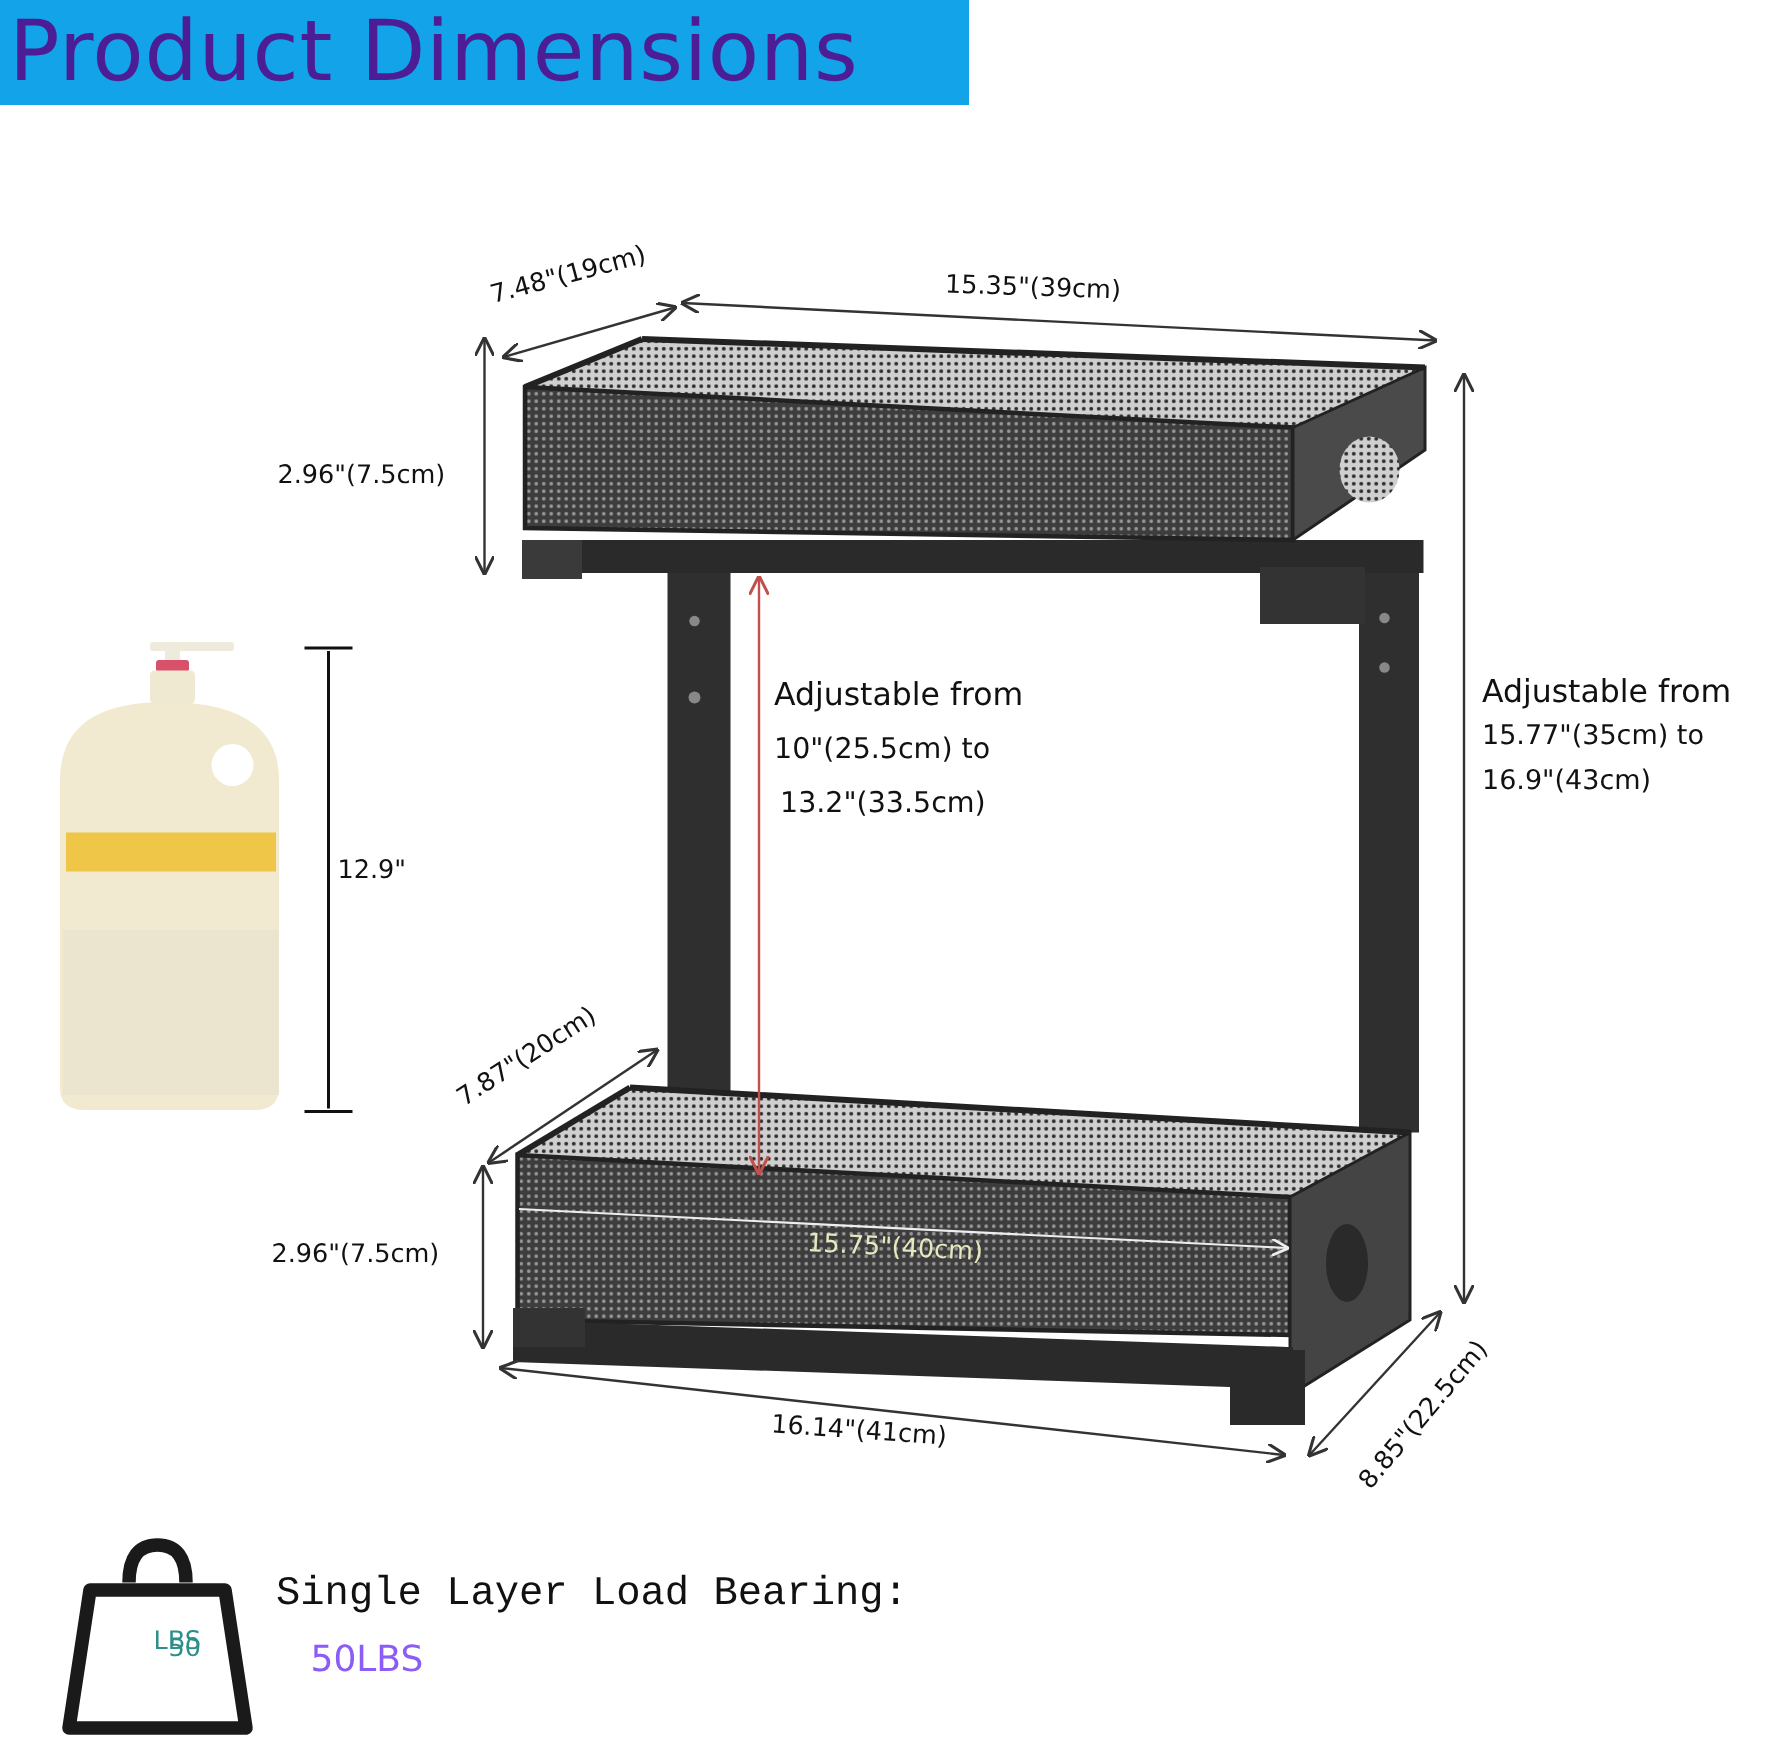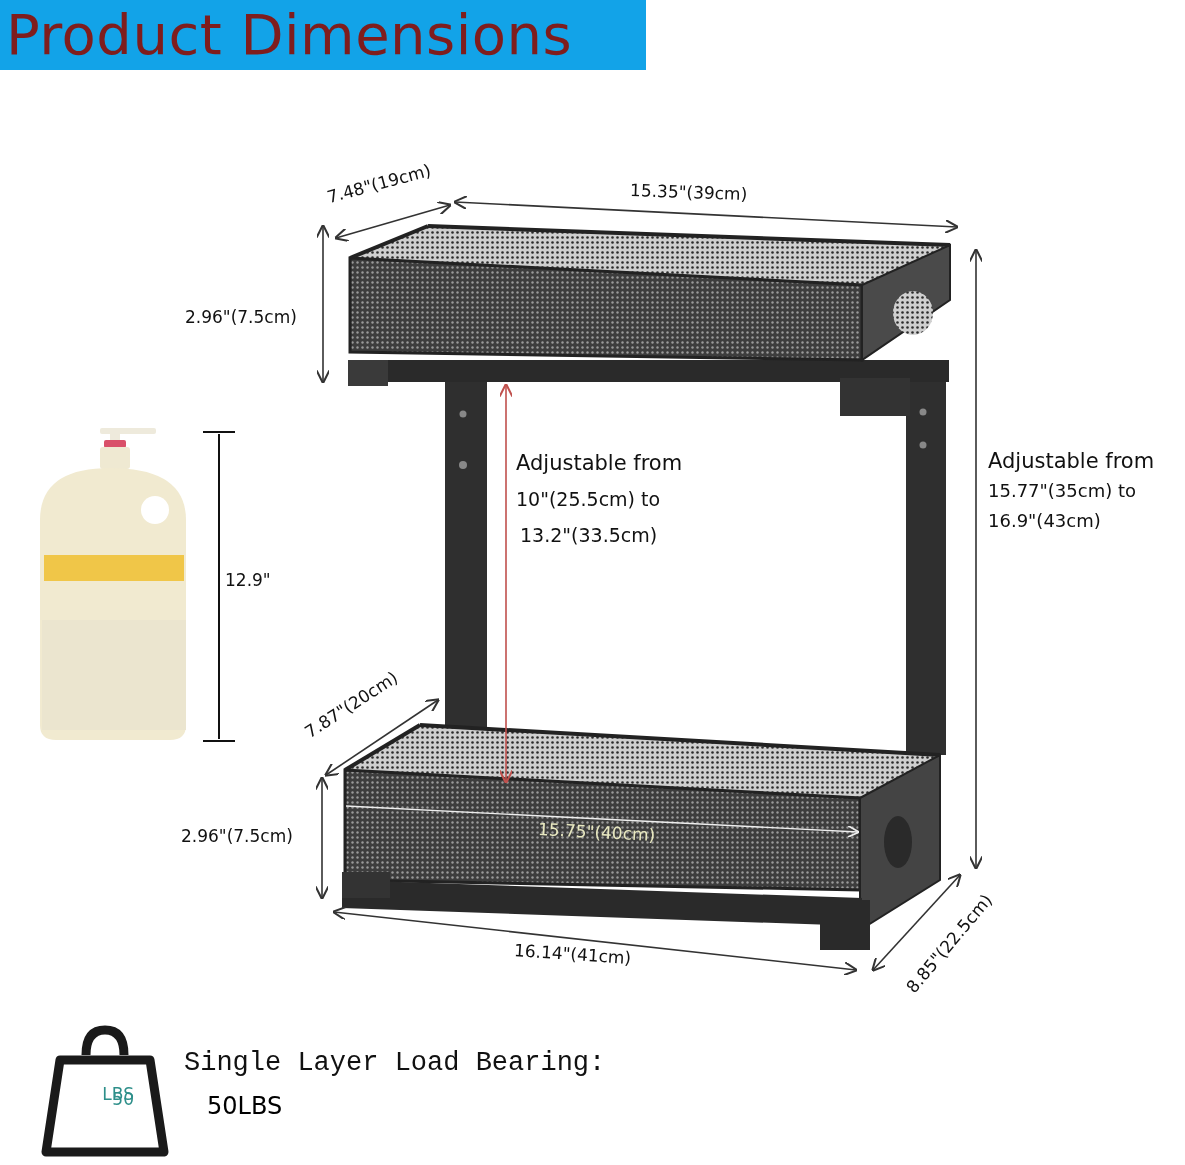--- a/index.html
+++ b/index.html
@@ -3,30 +3,30 @@
   <meta charset="utf-8">
   <style>
     * { box-sizing: border-box; margin: 0; padding: 0; }
     html, body { width: 1185px; height: 1165px; background: #ffffff; overflow: hidden; }
     body { position: relative; font-family: "DejaVu Sans", "Liberation Sans", sans-serif; color: #111; }
 
     .title-banner {
       position: absolute; left: 0; top: 0; width: 646px; height: 70px;
       background: #12a3e8; display: flex; align-items: center; padding-left: 6px;
     }
-    .title-banner span { color: #7f1d1d; font-size: 56px; font-weight: 500; letter-spacing: 0.5px; line-height: 1; }
+    .title-banner span { color: #4c1d95; font-size: 56px; font-weight: 500; letter-spacing: 0.5px; line-height: 1; }
 
     .label { position: absolute; font-size: 17px; white-space: nowrap; color: #111; }
     .label.big { font-size: 21px; line-height: 36px; }
     .label.big .l1 { font-weight: 500; }
 
     svg.art { position: absolute; left: 0; top: 0; }
 
     .load-text { position: absolute; left: 184px; top: 1048px; font-size: 27px; font-weight: 500; color: #111; font-family: Liberation Mono, monospace; }
-    .load-value { position: absolute; left: 207px; top: 1092px; font-size: 24px; color: #000000; font-weight: 500; }
+    .load-value { position: absolute; left: 207px; top: 1092px; font-size: 24px; color: #8b5cf6; font-weight: 500; }
     .weight-text { position: absolute; left: 74px; width: 60px; text-align: right; color: #2e8f8a; font-size: 17px; line-height: 20px; }
   </style>
 </head>
 <body>
 
 <div class="title-banner">
   <span>Product Dimensions</span>
 </div>
 
 <svg class="art" width="1185" height="1165" viewBox="0 0 1185 1165">

